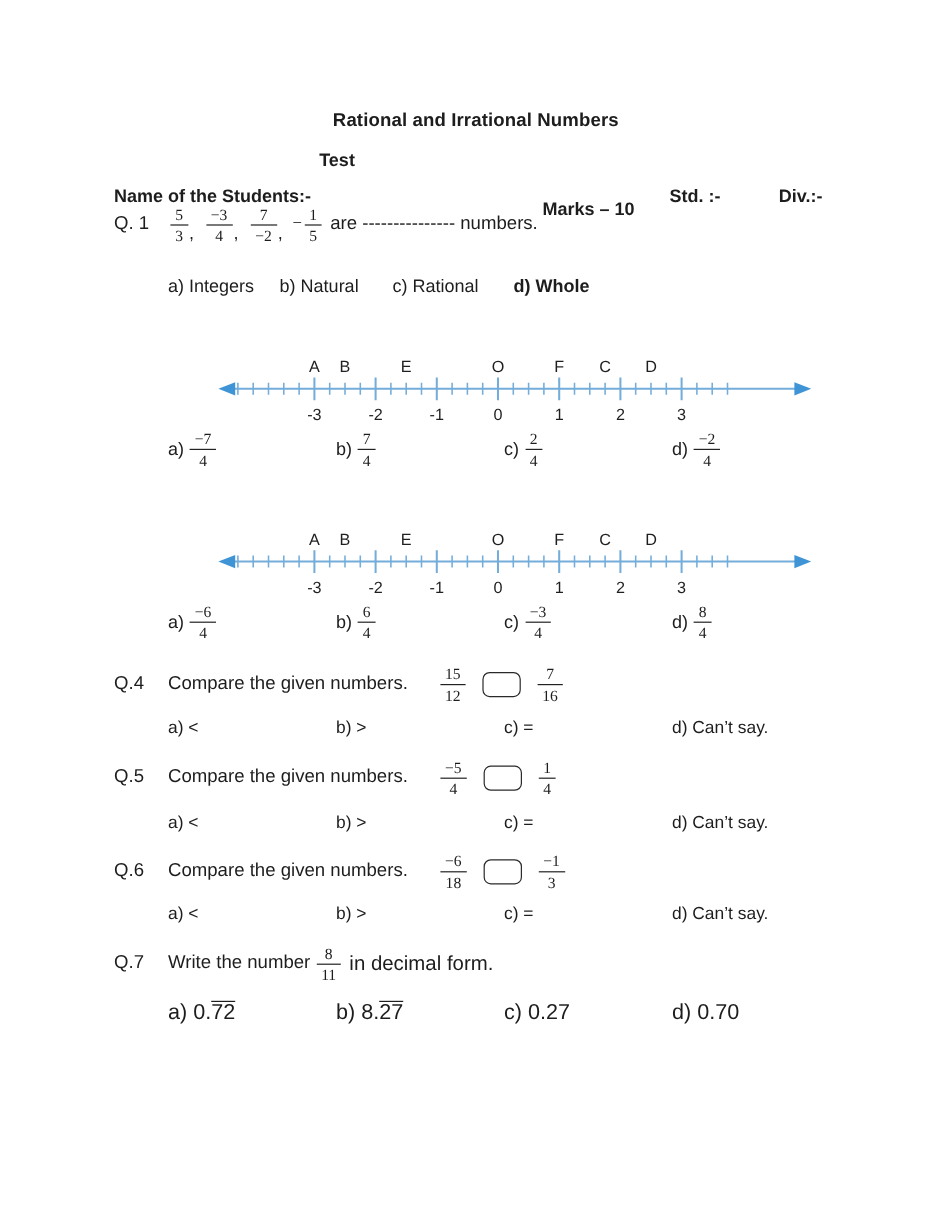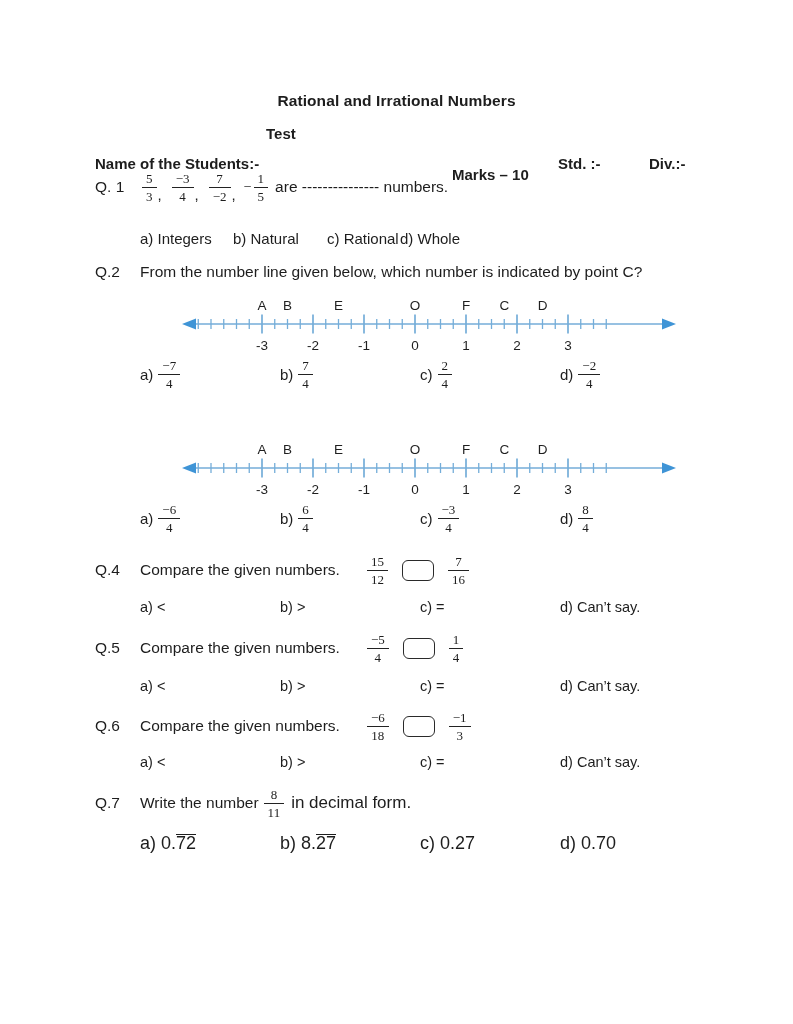--- a/index.html
+++ b/index.html
@@ -66,27 +66,23 @@
     <span class="frac">
         <span class="fn">1</span>
         <span class="fd">5</span>
       </span>
     <span class="qtext" style="margin-left:7px;">are --------------- numbers.</span>
   </div>
   <div class="optrow" style="top:230px;">
     <span class="opt" style="left:140px;">a)  Integers</span>
     <span class="opt" style="left:233px;">b) Natural</span>
     <span class="opt" style="left:327px;">c) Rational</span>
-    <span class="opt" style="left:400px;">d) Whole</span>
-  </div>
-
-  <div class="qrow" style="top:263px; left:95px;">
-    <span class="qnum">Q.2</span>
-    <span class="qtext">From the number line given below, which number is indicated by point C?</span>
-  </div>
+    <span class="opt" style="left:428px;font-weight:bold;">d) Whole</span>
+  </div>
+
   <div class="nline" style="top:291px;"><svg width="498" height="66" viewBox="0 0 498 66">
         <line x1="14" y1="33" x2="484" y2="33" stroke="#74add9" stroke-width="1.7"></line>
         <polygon points="2,33 16,27.5 16,38.5" fill="#3f94d6"></polygon>
         <polygon points="496,33 482,27.5 482,38.5" fill="#3f94d6"></polygon>
         <line x1="18.25" y1="28" x2="18.25" y2="38" stroke="#74add9" stroke-width="1.3"></line>
         <line x1="31" y1="28" x2="31" y2="38" stroke="#74add9" stroke-width="1.3"></line>
         <line x1="43.75" y1="28" x2="43.75" y2="38" stroke="#74add9" stroke-width="1.3"></line>
         <line x1="56.5" y1="28" x2="56.5" y2="38" stroke="#74add9" stroke-width="1.3"></line>
         <line x1="69.25" y1="28" x2="69.25" y2="38" stroke="#74add9" stroke-width="1.3"></line>
         <line x1="82" y1="23.5" x2="82" y2="42.5" stroke="#74add9" stroke-width="1.7"></line>

